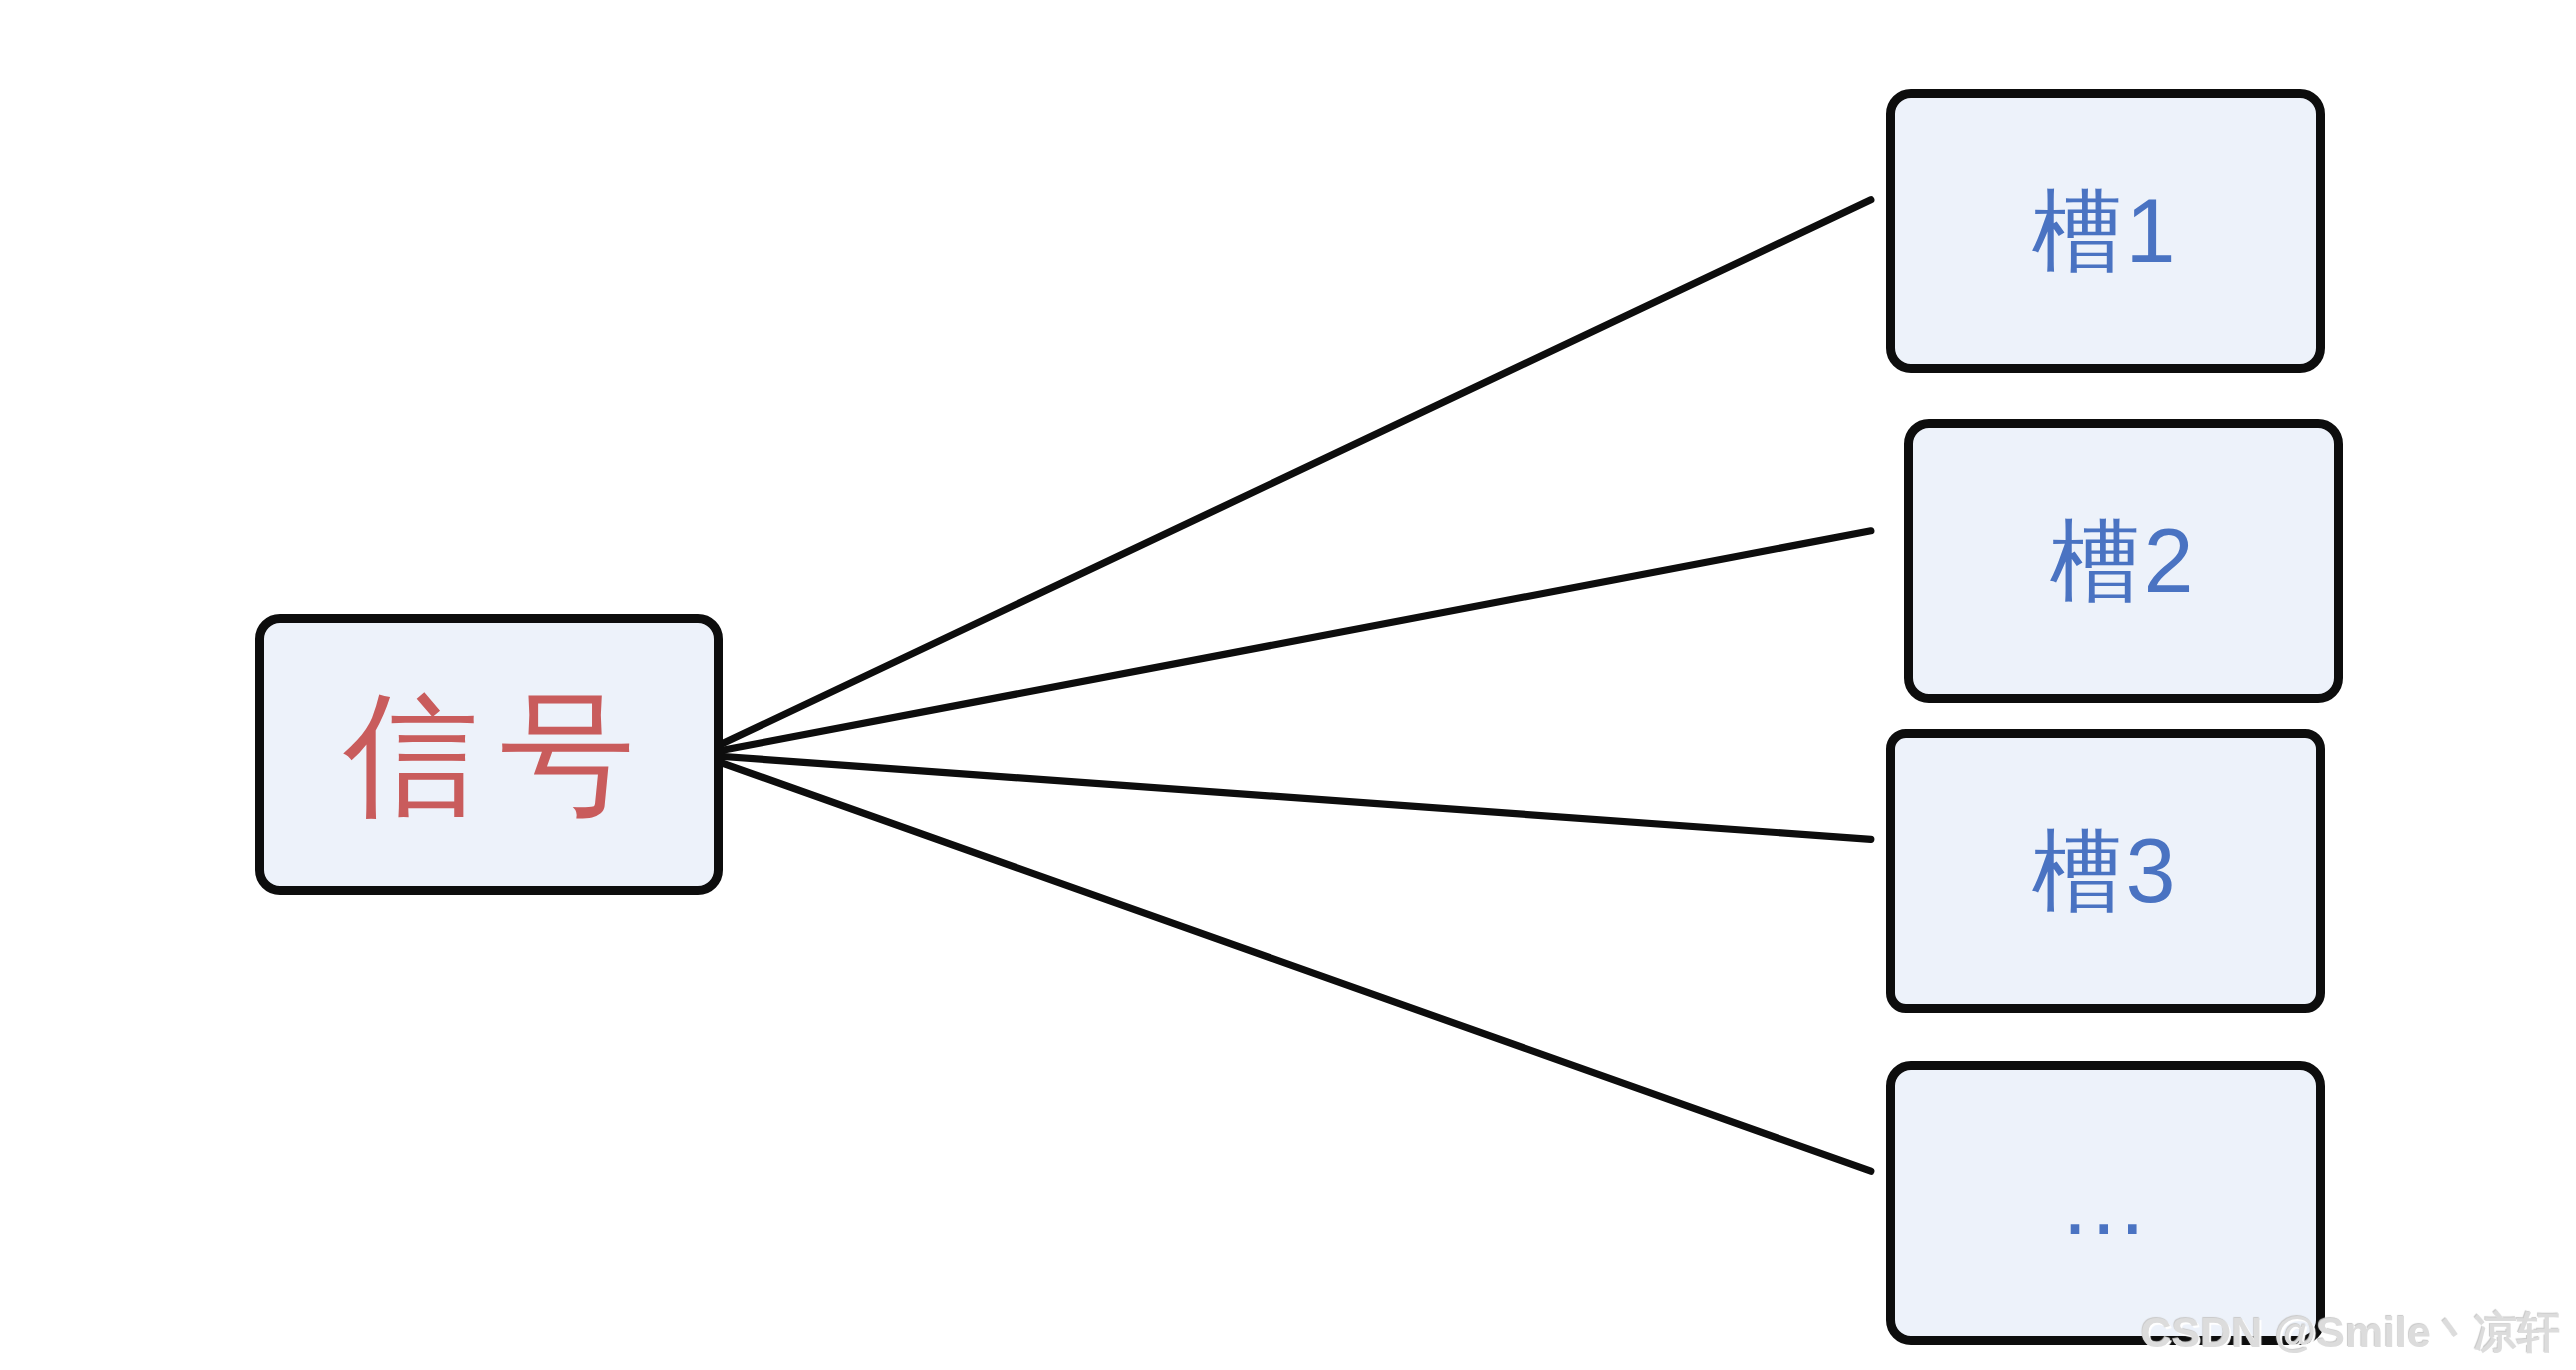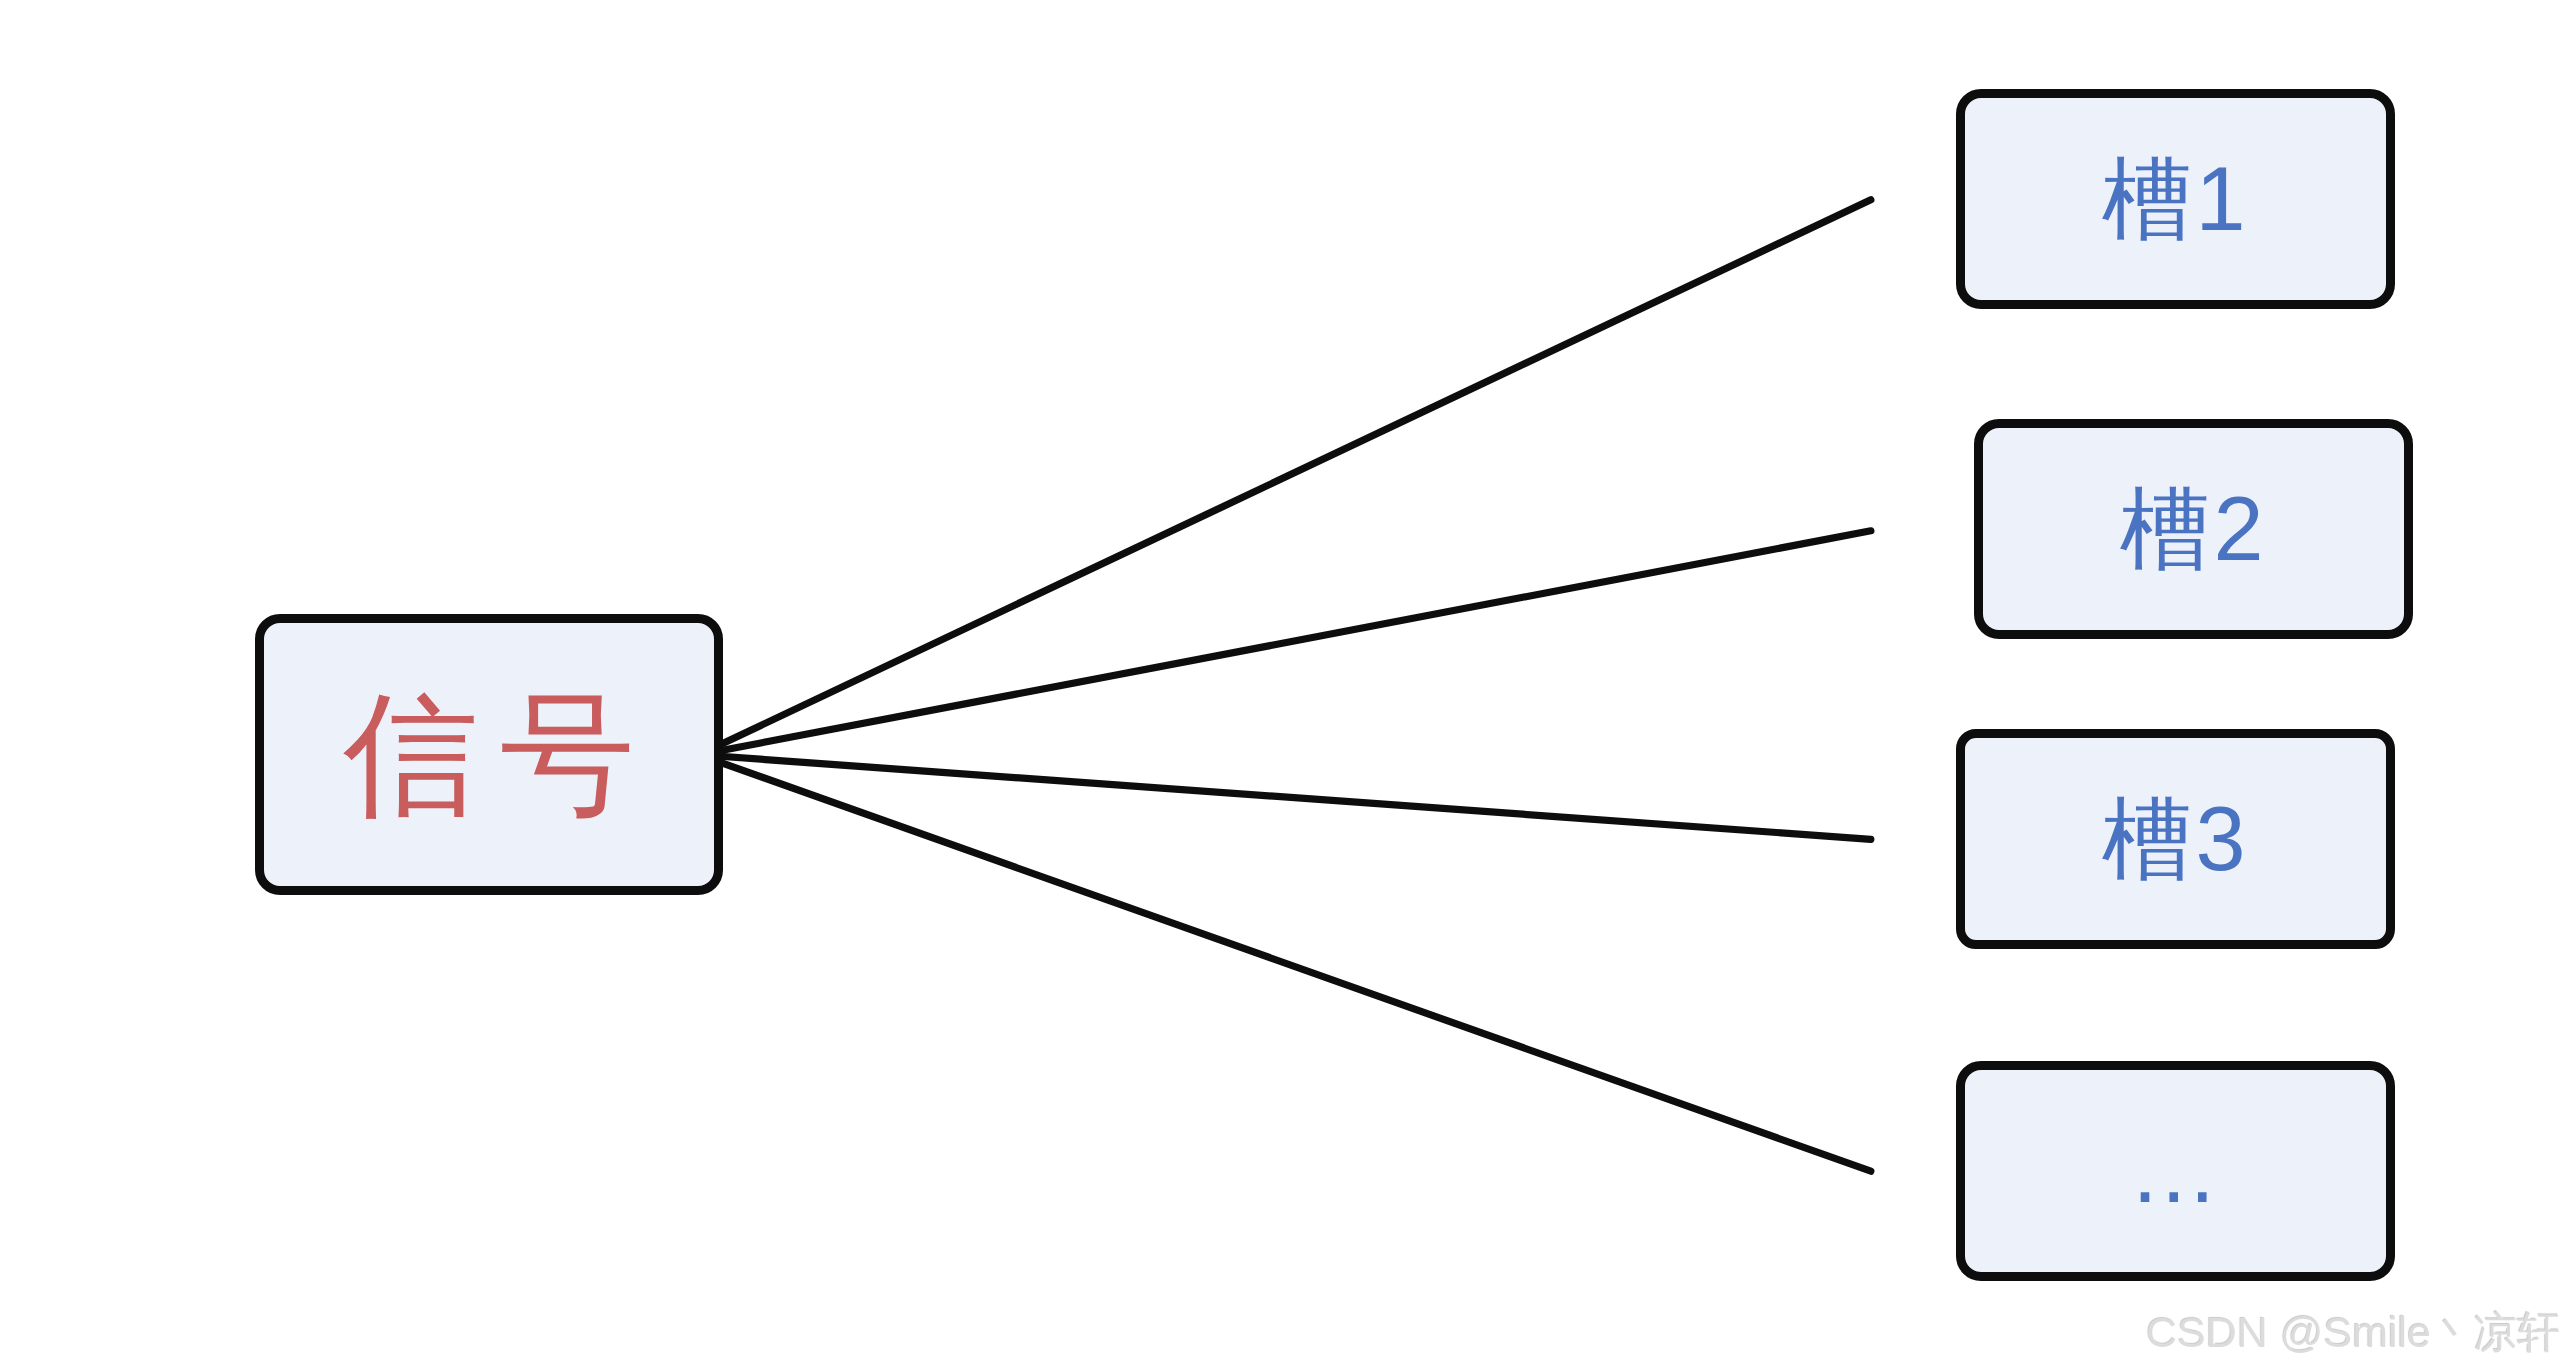--- a/index.html
+++ b/index.html
@@ -46,23 +46,23 @@
   }
   .signal-label {
     color: var(--signal-text, #c95c5c);
     font-size: 135px;
     line-height: 1;
     letter-spacing: 21.6px;
     margin-right: -21.6px; 
     white-space: nowrap;
   }
   .node.slot {
-    left: 1956px;
+    left: 1886px;
     width: 439px;
-    height: 220px;
+    height: 284px;
   }
   .node.slot-1 { top: 89px;  }
   .node.slot-2 { top: 419px; margin-left: 18px; }
   .node.slot-3 { top: 729px; border-radius: 20px; }
   .node.slot-4 { top: 1061px;}
   .slot-label {
     color: var(--slot-text, #4a73c2);
     font-size: 90px;
     line-height: 1;
     letter-spacing: 3.6px;
@@ -71,20 +71,21 @@
   .watermark {
     position: absolute;
     right: 16px;
     bottom: 14.4px;
     font-size: 43px;
     line-height: 1.1;
     color: var(--watermark, #dcdcdc);
     text-shadow: 1.8px 1.8px 0.9px #ffffff, -0.9px -0.9px 0.9px #c9c9c9;
     white-space: nowrap;
     user-select: none;
+    font-weight: bold;
   }
 </style>
 </head>
 <body>
 
 <div class="canvas">
 
   <svg class="connectors" viewBox="0 0 2864 1524" xmlns="http://www.w3.org/2000/svg" aria-hidden="true">
     <line class="conn" x1="777" y1="839" x2="2080" y2="222"></line>
     <line class="conn" x1="777" y1="839" x2="2080" y2="590"></line>

